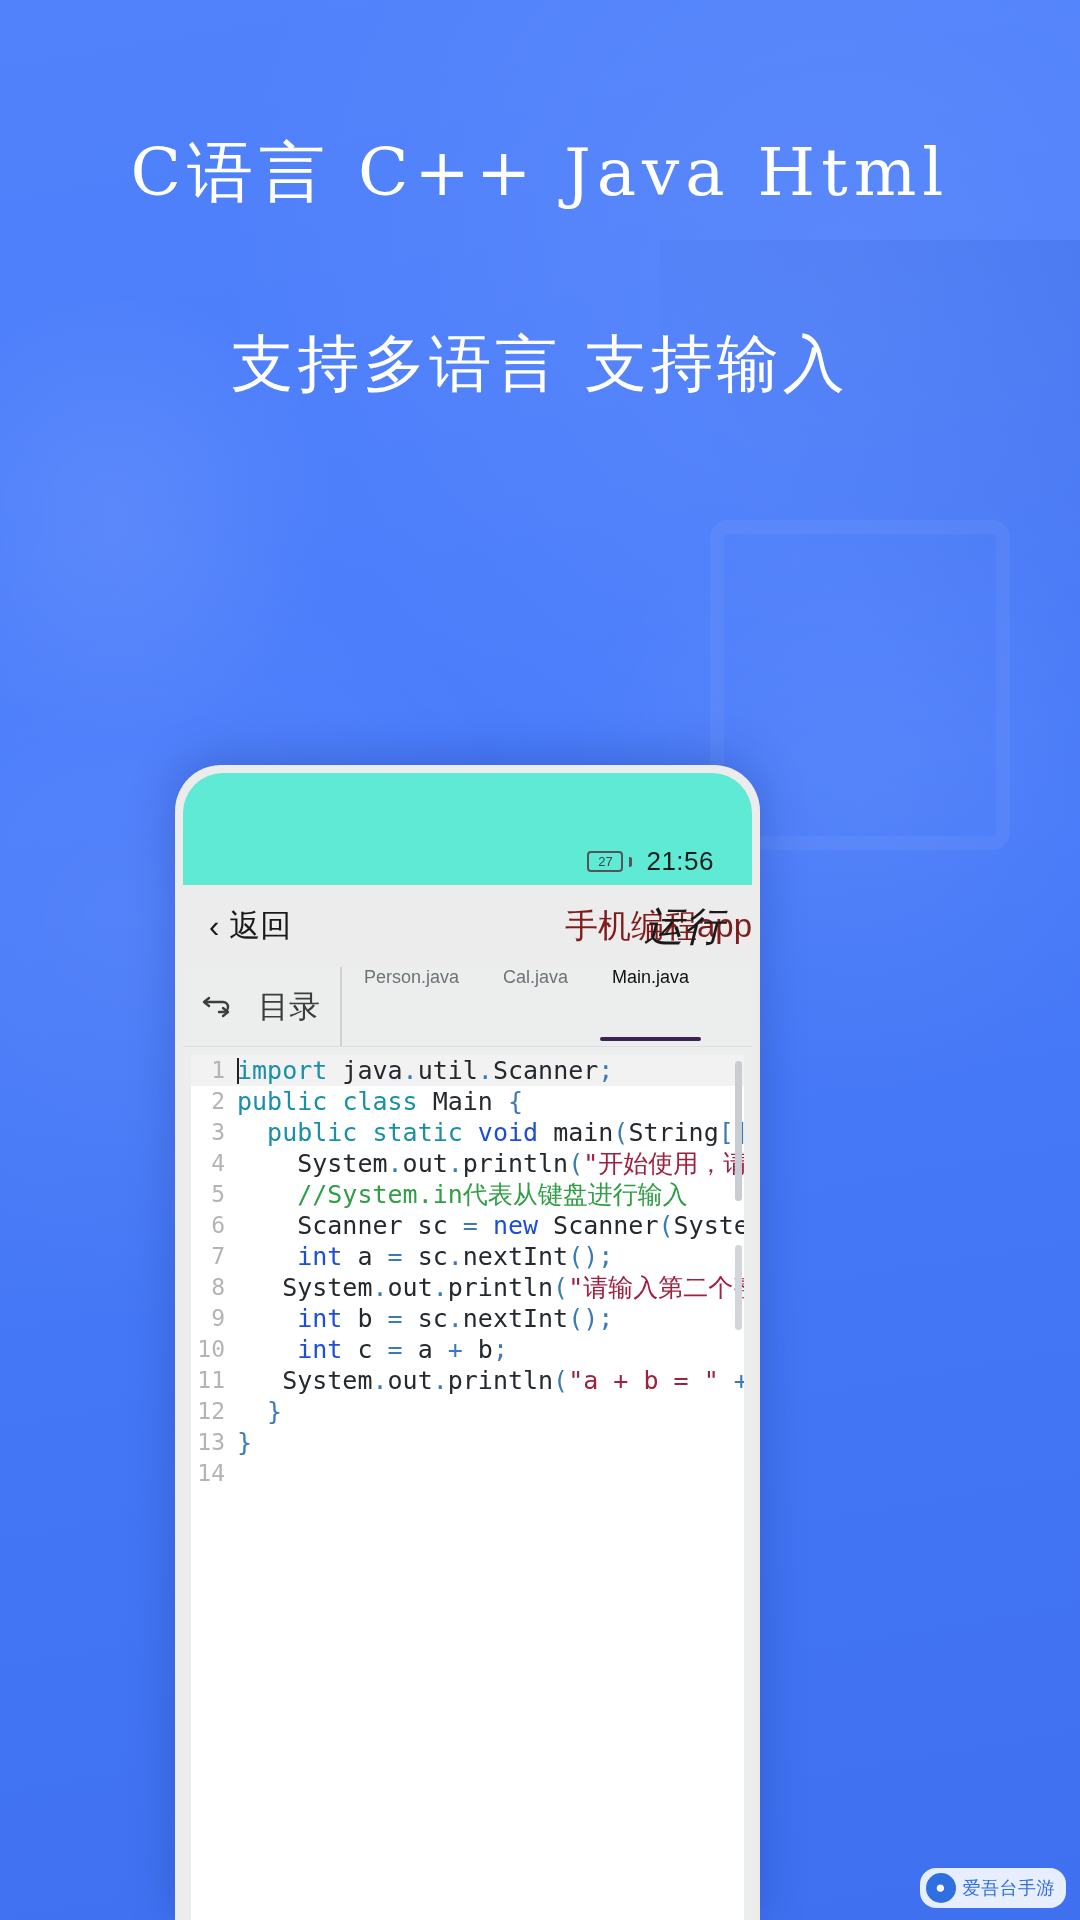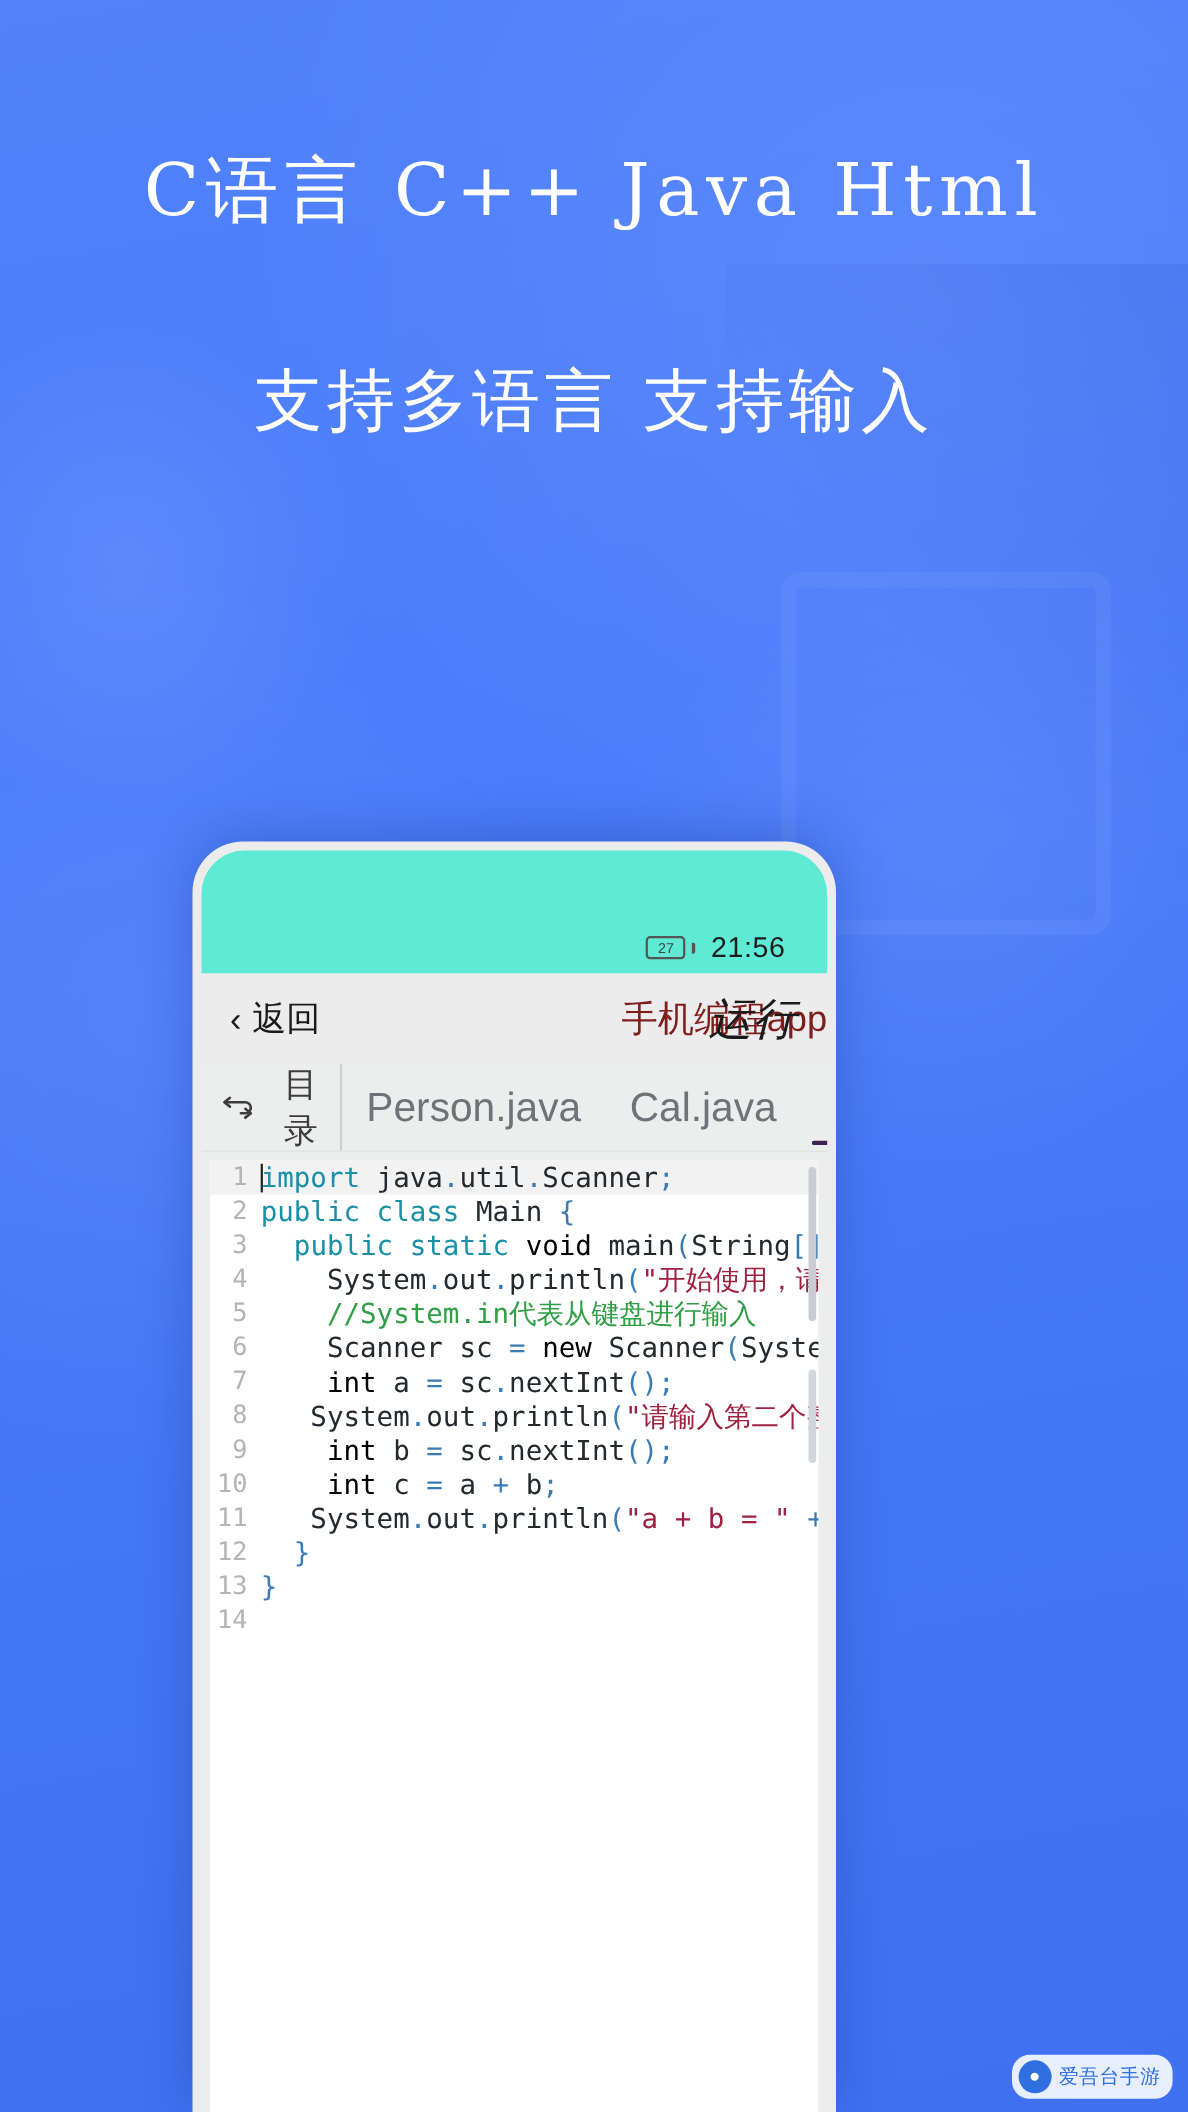--- a/index.html
+++ b/index.html
@@ -133,23 +133,23 @@
   }
   #dir-btn {
     display:flex; align-items:center; gap:26px;
     padding:0 20px 0 18px;
     font-size:31px; color:#3d3d3d;
     border-right:2px solid #cfcfcf;
   }
   #dir-icon { width:31px; height:26px; position:relative; display:inline-block; }
   #dir-icon svg { display:block; }
   .tab {
-    display:flex; align-items:center; justify-content:center;
+    display:flex; justify-content:center;
     padding:0 22px;
-    font-size:37px; color:#6e7378;
+    font-size:18px; color:#6e7378;
     position:relative;
   }
   .tab.active { color:#111; }
   .tab.active::after {
     content:""; position:absolute; left:10px; right:10px; bottom:5px;
     height:4px; background:#3b2452; border-radius:2px;
   }
 
   
   #editor {
@@ -165,21 +165,21 @@
     min-height:31px;
     white-space:pre;
   }
   .code-line.cur { background:#f2f2f2; }
   .ln {
     width:46px; flex:0 0 46px; text-align:right; padding-right:12px;
     color:#b4b4b4; font-size:23px; user-select:none;
   }
   .code-text { flex:1; color:#24292e; }
   .k  { color:#1a8fa8; }   
-  .kw { color:#000000;margin-top:40px; }   
+  .kw { color:#1d4ed8;margin-top:40px; }   
   .st { color:#a02040; }   
   .cm { color:#2f9e44; }   
   .pn { color:#3a7bb5; }   
   .cursor {
     display:inline-block; width:2px; height:26px; background:#222;
     vertical-align:-5px; margin-right:-2px;
   }
 
   
   #vscroll {

